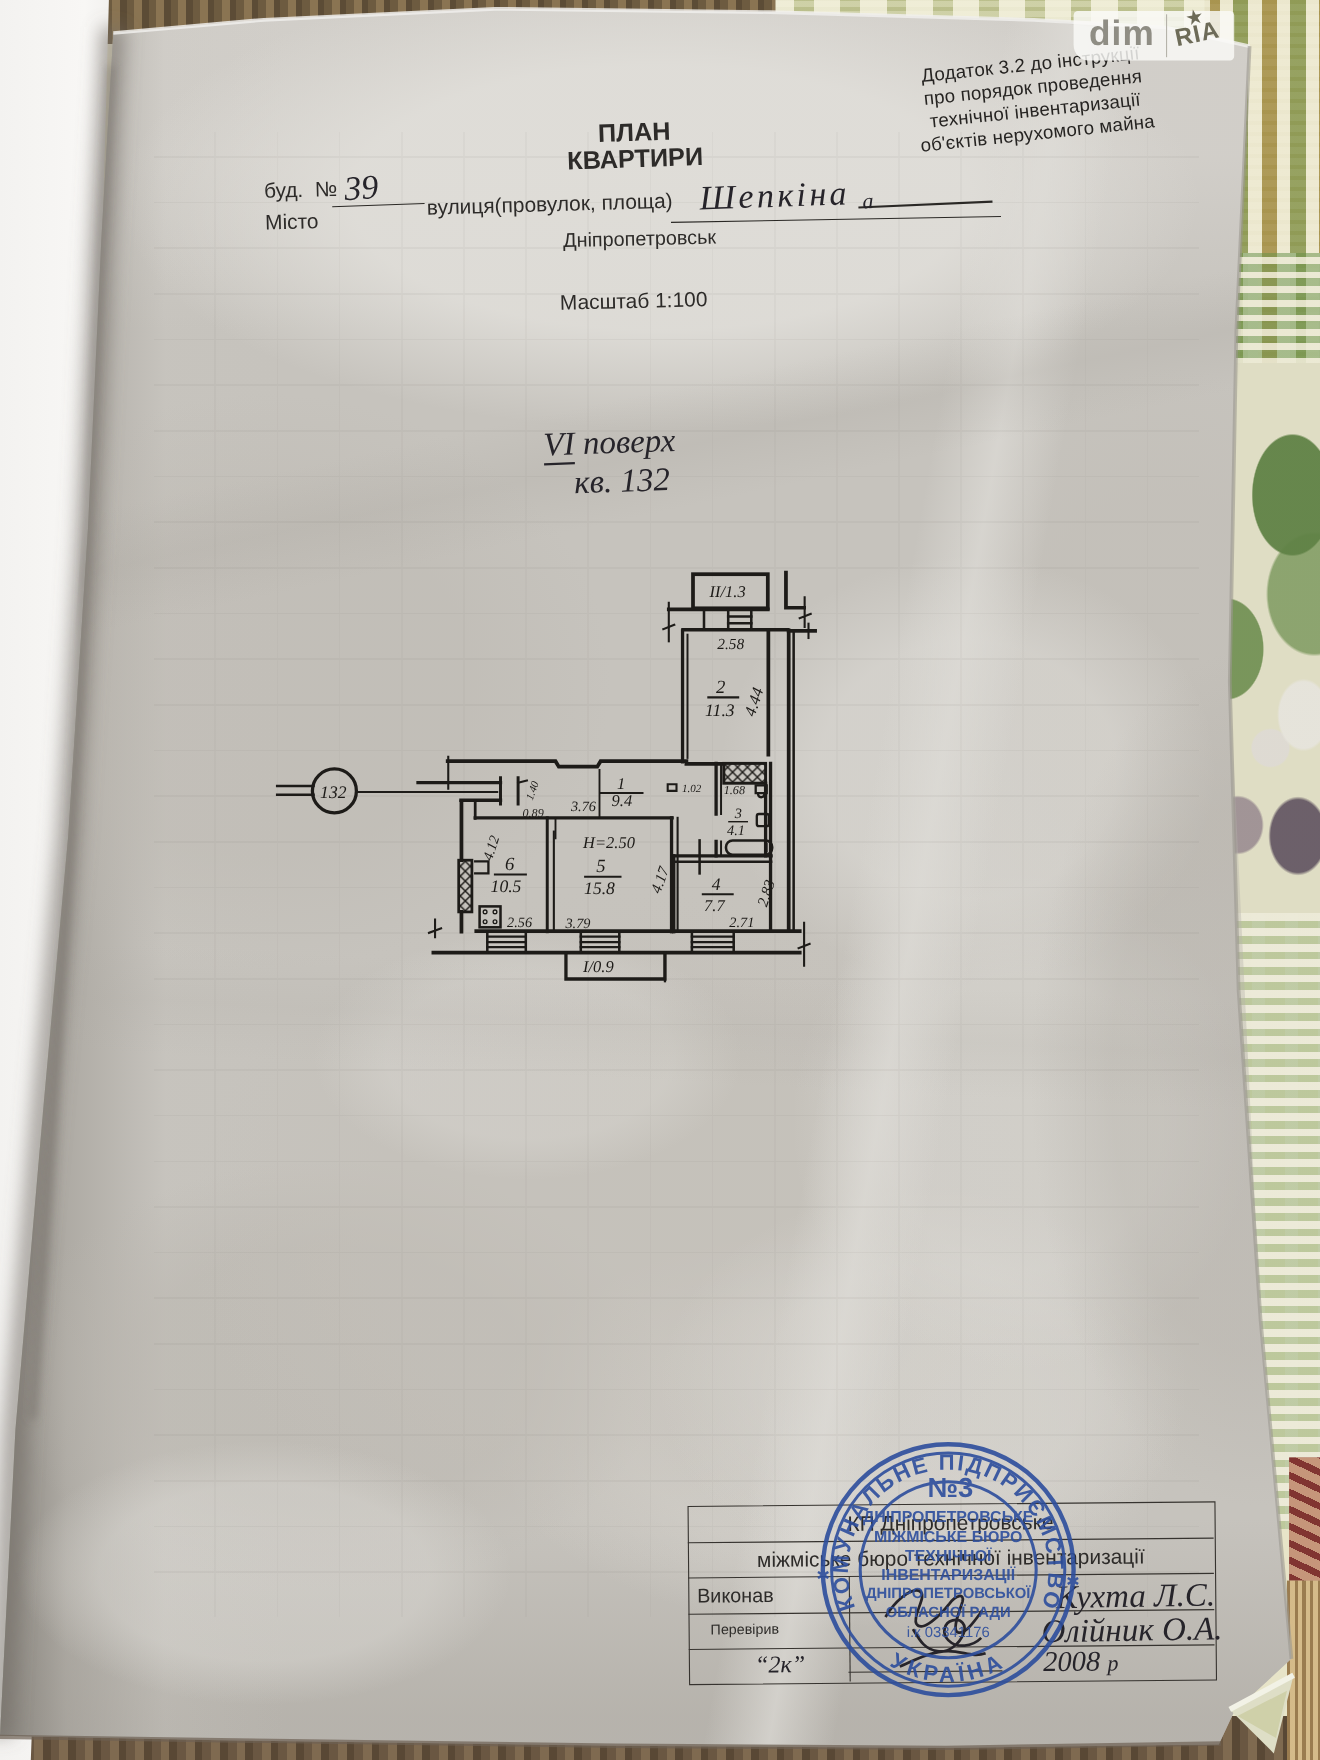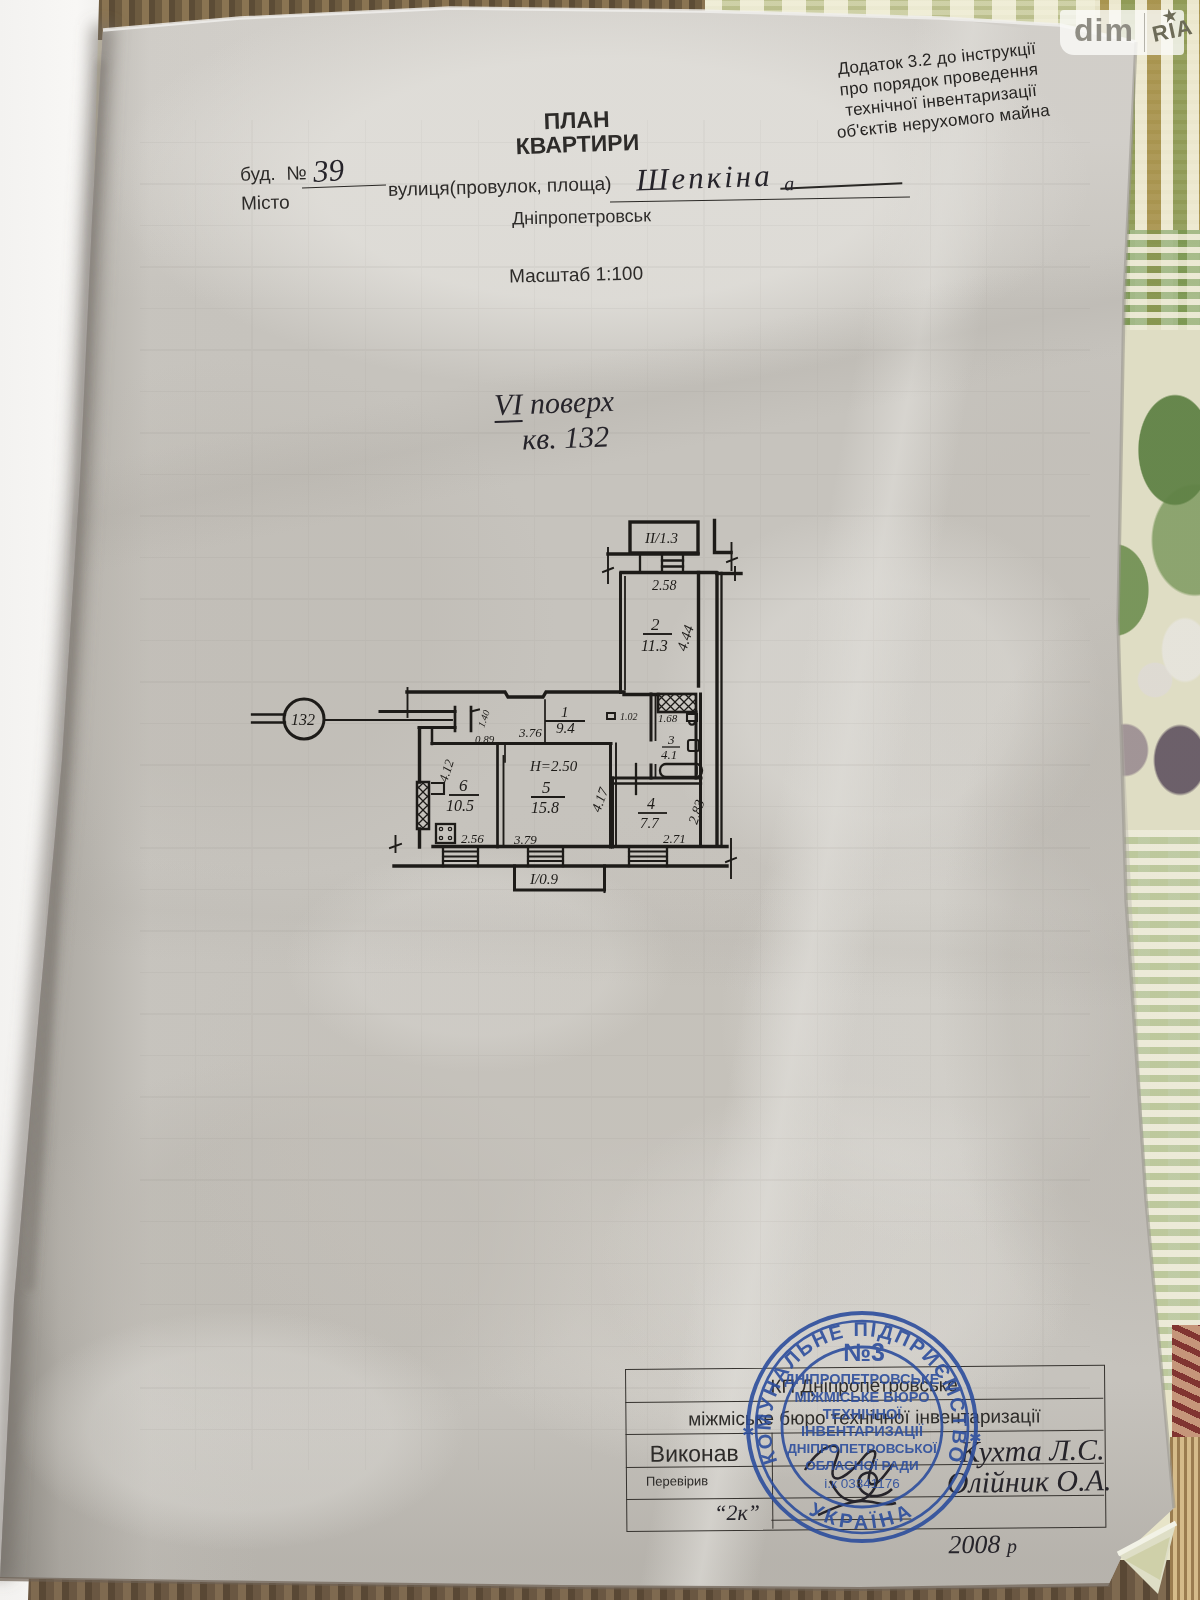--- a/index.html
+++ b/index.html
@@ -338,29 +338,29 @@
   <div class="abs" style="left:0;top:98px;width:478px;border-top:1.6px solid #36332f;"></div>
 
   <div class="abs" style="left:0;top:130px;width:478px;border-top:1.6px solid #36332f;"></div>
 
   <div class="abs" style="left:146px;top:65px;height:96px;border-left:1.4px solid #36332f;"></div>
 
   <div class="abs pr" style="left:0;top:8px;width:478px;text-align:center;font-size:19px;">КП Дніпропетровське</div>
 
   <div class="abs pr" style="left:0;top:40px;width:478px;text-align:center;font-size:19px;">міжміське бюро технічної інвентаризації</div>
 
-  <div class="abs pr" style="left:24px;top:72px;font-size:23px;">Виконав</div>
+  <div class="abs pr" style="left:8px;top:72px;font-size:18px;">Виконав</div>
 
   <div class="abs pr" style="left:20px;top:105px;font-size:13px;">Перевірив</div>
 
-  <div class="abs hw" style="left:88px;top:132px;font-size:22px;text-align:center;">“2к”</div>
+  <div class="abs hw" style="left:60px;top:132px;font-size:22px;text-align:center;">“2к”</div>
 
   <div class="abs" style="left:145px;top:152px;width:140px;border-top:1.6px solid #36332f;"></div>
 
-  <div class="abs hw" style="left:322px;top:130px;font-size:26px;margin-top:34px;">2008 <span style="font-size:20px;">р</span></div>
+  <div class="abs hw" style="left:322px;top:130px;font-size:26px;">2008 <span style="font-size:20px;">р</span></div>
 </div>
 
 <svg class="abs" width="1200" height="1600" viewBox="0 0 1200 1600" style="left:0;top:0;">
 
   <text x="960" y="1462" font-family="Liberation Serif, serif" font-style="italic" font-size="30" fill="#26242a" transform="rotate(-1 960 1462)">Кухта Л.С.</text>
 
   <text x="947" y="1493" font-family="Liberation Serif, serif" font-style="italic" font-size="30" fill="#26242a" transform="rotate(-1 947 1493)">Олійник О.А.</text>
 
   <path d="M805 1470c8-14 22-26 30-24c10 3-6 22-2 30c5 9 22-8 30-18c6-8 14-10 12-2c-3 10-10 26-4 28c7 2 16-12 22-20" stroke="#26242a" stroke-width="2.5" fill="none"></path>
 
@@ -401,20 +401,20 @@
     <text x="170" y="127" font-size="14.5" font-weight="bold" text-anchor="middle">ДНІПРОПЕТРОВСЬКЕ</text>
     <text x="170" y="145" font-size="14.5" font-weight="bold" text-anchor="middle">МІЖМІСЬКЕ БЮРО</text>
     <text x="170" y="162" font-size="14.5" font-weight="bold" text-anchor="middle">ТЕХНІЧНОЇ</text>
     <text x="170" y="179" font-size="14.5" font-weight="bold" text-anchor="middle">ІНВЕНТАРИЗАЦІЇ</text>
     <text x="170" y="196" font-size="13.5" font-weight="bold" text-anchor="middle">ДНІПРОПЕТРОВСЬКОЇ</text>
     <text x="170" y="213" font-size="13.5" font-weight="bold" text-anchor="middle">ОБЛАСНОЇ РАДИ</text>
     <text x="170" y="231" font-size="13.5" text-anchor="middle">і.к 03341176</text>
   </g>
 </svg>
 
-<div id="logo" class="abs" style="left:1060px;top:10px;width:124px;height:45px;background:rgba(250,250,248,.82);border-radius:4px 4px 4px 14px;">
+<div id="logo" class="abs" style="left:976px;top:10px;width:146px;height:45px;background:rgba(250,250,248,.82);border-radius:4px 4px 4px 14px;">
 
   <div class="abs" style="left:14px;top:2px;font-size:32px;font-weight:bold;color:#8f8d84;letter-spacing:1px;">dim</div>
 
   <div class="abs" style="left:84px;top:3px;height:39px;border-left:1.5px solid #b5b3aa;"></div>
 
   <div class="abs" style="left:92px;top:8px;font-size:22px;font-weight:bold;color:#6d6b58;transform:rotate(-12deg);letter-spacing:1px;">RIA<span style="position:absolute;left:14px;top:-12px;font-size:16px;">★</span></div>
 </div>
 
 </body></html>

